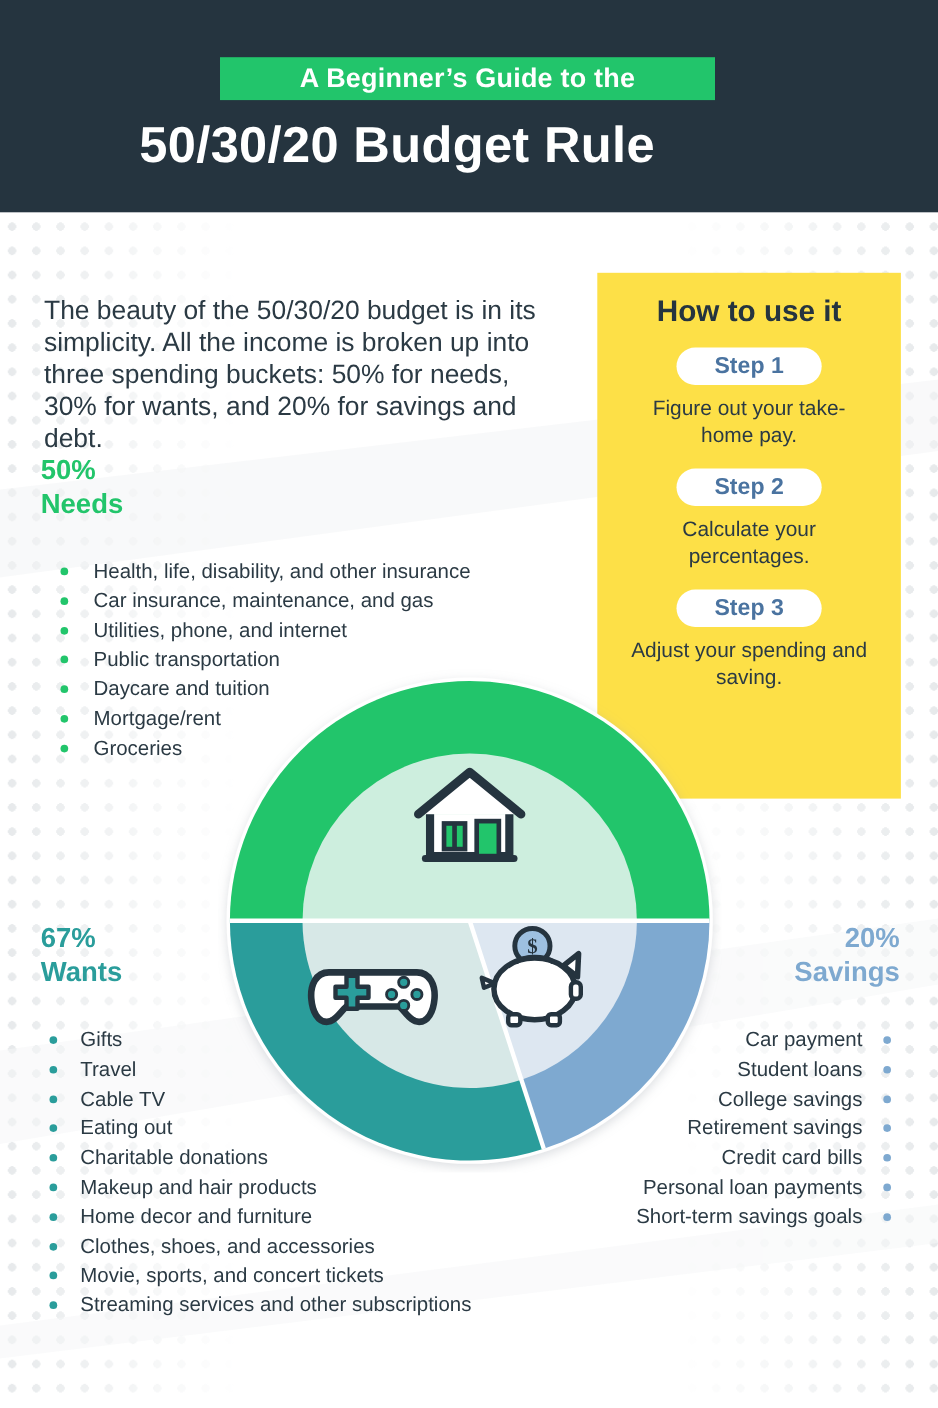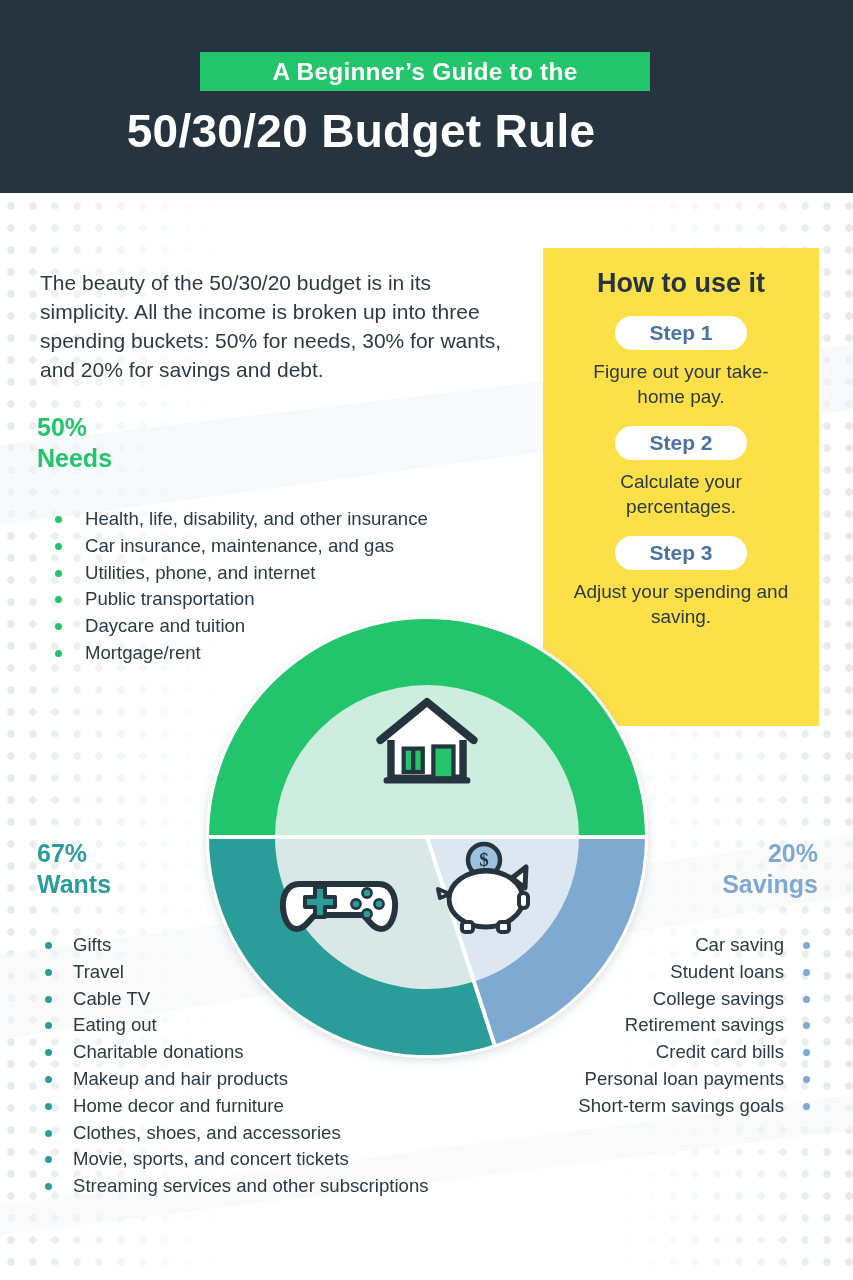--- a/index.html
+++ b/index.html
@@ -38,21 +38,21 @@
     color:#ffffff;font-size:24.5px;font-weight:bold;letter-spacing:.2px;
   }
   #main-title{
     position:absolute;left:0;top:104px;width:722px;text-align:center;
     color:#ffffff;font-size:46px;font-weight:bold;letter-spacing:.3px;
   }
 
   
   #intro{
     position:absolute;left:40px;top:268px;width:470px;
-    font-size:21px;line-height:29px;color:#2b3a44;
+    font-size:24px;line-height:29px;color:#2b3a44;
   }
 
   
   .sec-head{position:absolute;font-size:25px;font-weight:bold;line-height:31px;}
   #needs-head{left:37px;top:412px;color:#22c56b;}
   #wants-head{left:37px;top:838px;color:#2a9d9b;}
   #savings-head{right:35px;top:838px;color:#7ea9d0;text-align:right;}
 
   
   .blist{position:absolute;list-style:none;margin:12px;padding:0;font-size:18.6px;line-height:26.8px;}
@@ -128,20 +128,21 @@
   <div>50%</div>
   <div>Needs</div>
 </div>
 <ul class="blist" id="needs-list">
   <li>Health, life, disability, and other insurance</li>
   <li>Car insurance, maintenance, and gas</li>
   <li>Utilities, phone, and internet</li>
   <li>Public transportation</li>
   <li>Daycare and tuition</li>
   <li>Mortgage/rent</li>
+  <li>Groceries</li>
 </ul>
 
 <div class="sec-head" id="wants-head" style="color: rgb(42, 157, 155);">
   <div>67%</div>
   <div>Wants</div>
 </div>
 <ul class="blist" id="wants-list">
   <li>Gifts</li>
   <li>Travel</li>
   <li>Cable TV</li>
@@ -152,21 +153,21 @@
   <li>Clothes, shoes, and accessories</li>
   <li>Movie, sports, and concert tickets</li>
   <li>Streaming services and other subscriptions</li>
 </ul>
 
 <div class="sec-head" id="savings-head" style="color: rgb(126, 169, 208);">
   <div>20%</div>
   <div>Savings</div>
 </div>
 <ul class="blist" id="savings-list">
-  <li>Car saving</li>
+  <li>Car payment</li>
   <li>Student loans</li>
   <li>College savings</li>
   <li>Retirement savings</li>
   <li>Credit card bills</li>
   <li>Personal loan payments</li>
   <li>Short-term savings goals</li>
 </ul>
 
 <svg id="pie" viewBox="0 0 458 458">
   <defs>

